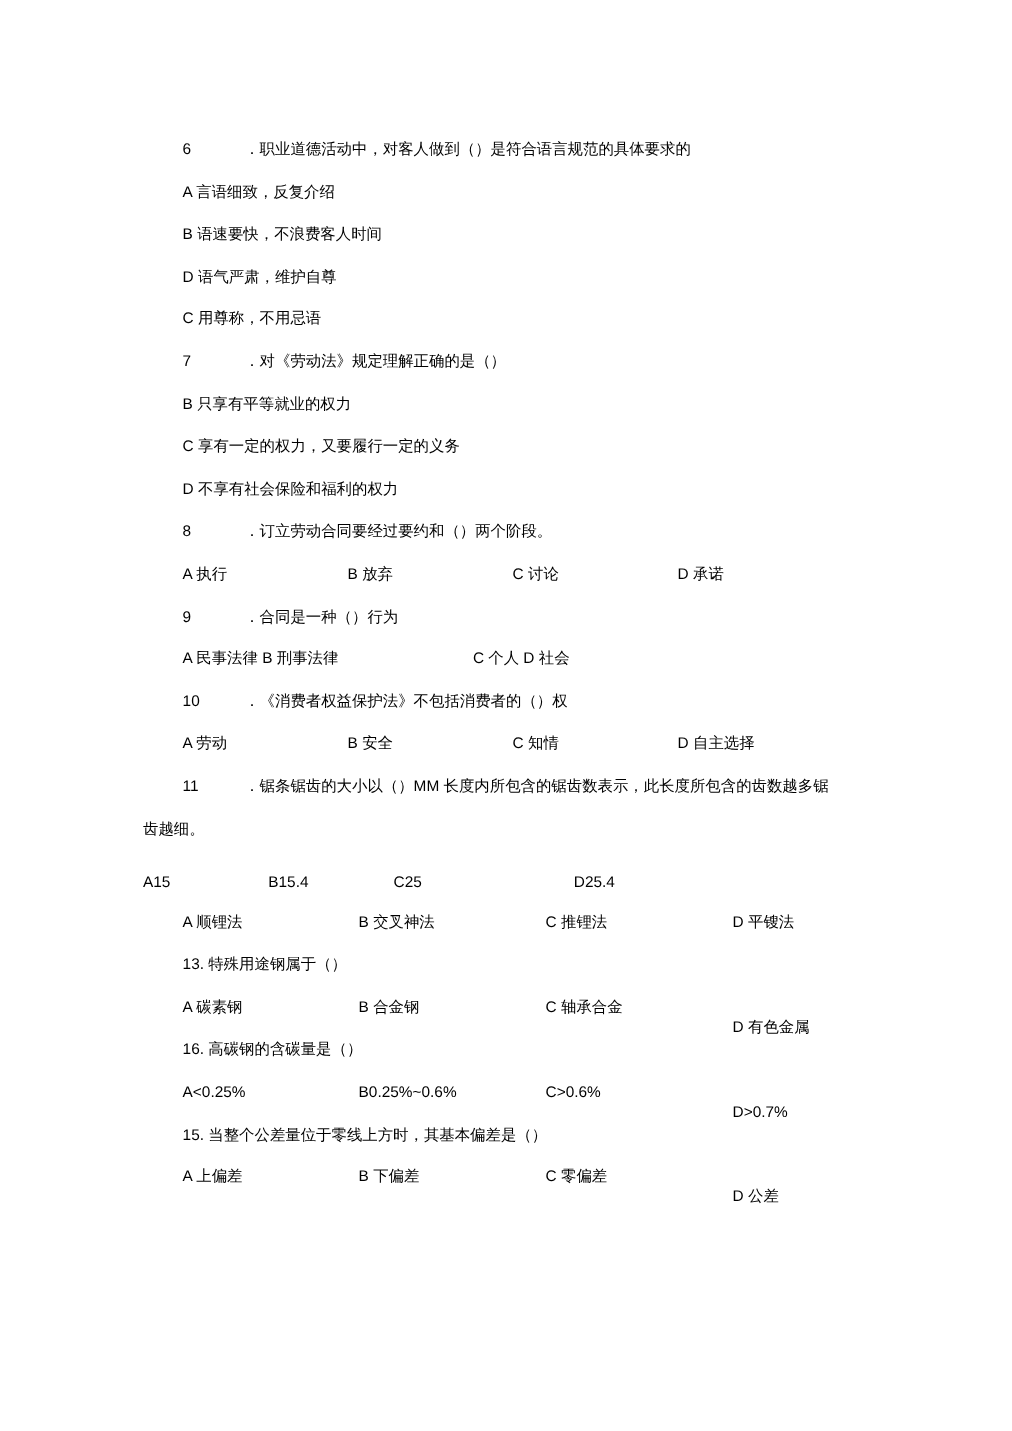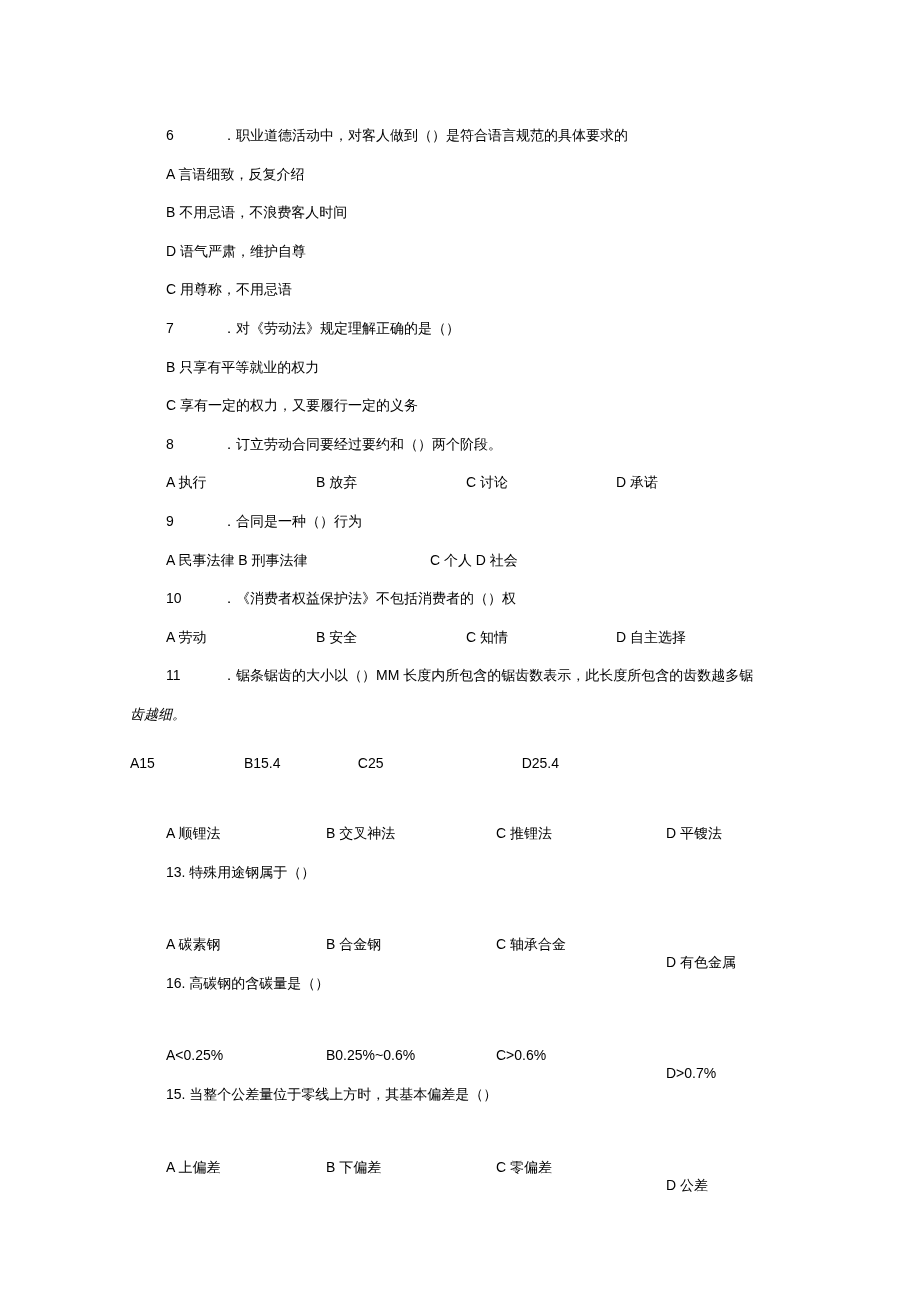--- a/index.html
+++ b/index.html
@@ -48,43 +48,44 @@
   .o1 { width: 110px; }
   .o2 { width: 110px; }
   .o3 { width: 160px; }
   .o4 { width: auto; text-align: right; }
   .row-wide {
     display: flex;
     align-items: flex-end;
   }
   .row-wide > span { display: inline-block; }
   .w1 { width: 160px; }
-  .w2 { width: 170px; margin-top: 34px; }
+  .w2 { width: 170px; }
   .w3 { width: 170px; }
   .w4 { width: auto; }
   .offset-d { position: relative; top: 18px; }
 </style>
 </head>
 <body>
 
 <div class="content">
 
   <div class="line">
     <span class="num">6</span><span class="gap"></span><span>．职业道德活动中，对客人做到（）是符合语言规范的具体要求的</span>
   </div>
   <div class="line">A 言语细致，反复介绍</div>
-  <div class="line">B 不用忌语，不浪费客人时间</div>
+  <div class="line">B 语速要快，不浪费客人时间</div>
   <div class="line">D 语气严肃，维护自尊</div>
   <div class="line">C 用尊称，不用忌语</div>
 
   <div class="line">
     <span class="num">7</span><span class="gap"></span><span>．对《劳动法》规定理解正确的是（）</span>
   </div>
   <div class="line">B 只享有平等就业的权力</div>
   <div class="line">C 享有一定的权力，又要履行一定的义务</div>
+  <div class="line">D 不享有社会保险和福利的权力</div>
 
   <div class="line">
     <span class="num">8</span><span class="gap"></span><span>．订立劳动合同要经过要约和（）两个阶段。</span>
   </div>
   <div class="line row4">
     <span class="c1">A 执行</span>
     <span class="c2">B 放弃</span>
     <span class="c3">C 讨论</span>
     <span class="c4">D 承诺</span>
   </div>
@@ -105,21 +106,21 @@
     <span class="c2">B 安全</span>
     <span class="c3">C 知情</span>
     <span class="c4">D 自主选择</span>
   </div>
 
   <div class="line">
     <span class="num">11</span><span class="gap"></span><span>．锯条锯齿的大小以（）MM 长度内所包含的锯齿数表示，此长度所包含的齿数越多锯</span>
   </div>
 </div>
 
-<div style="margin-left:130px; margin-top:8px;font-style:italic;">齿越细。</div>
+<div style="margin-left:130px; margin-top:8px;">齿越细。</div>
 
 <div class="q11opts" style="margin-top:22px;">
   <span class="o1">A15</span>
   <span class="o2">B15.4</span>
   <span class="o3">C25</span>
   <span class="o4">D25.4</span>
 </div>
 
 <div class="content" style="margin-top:-2px;">
 

